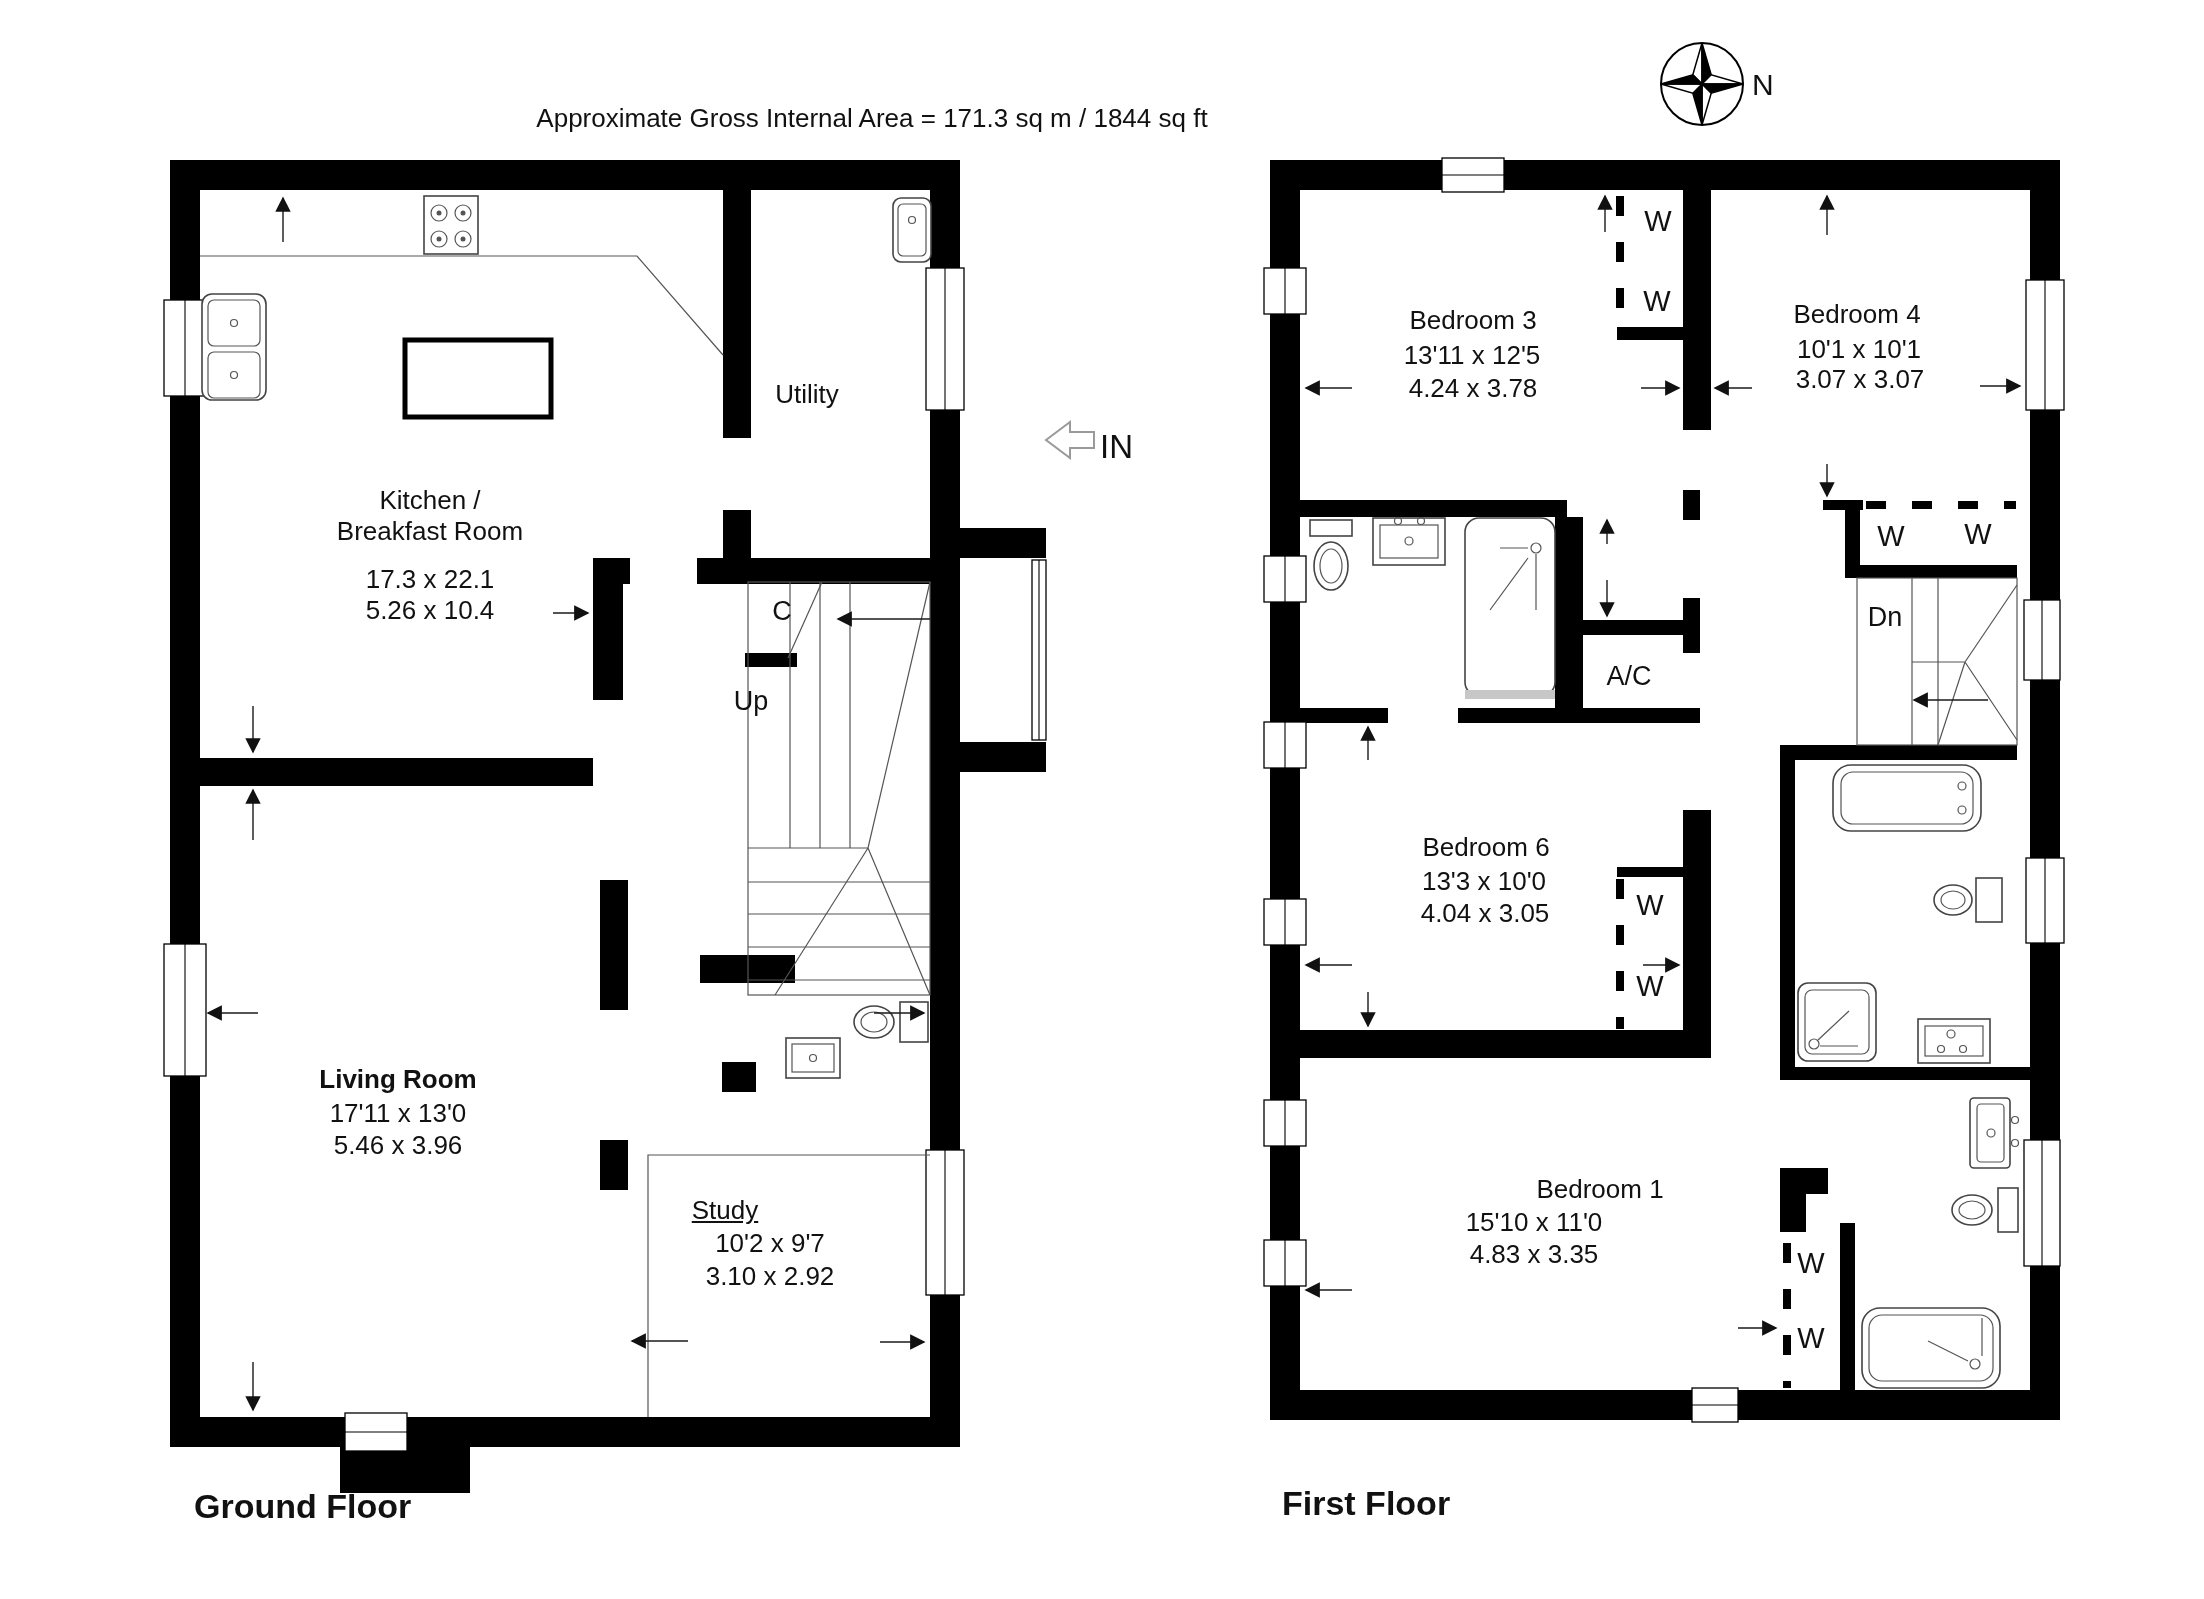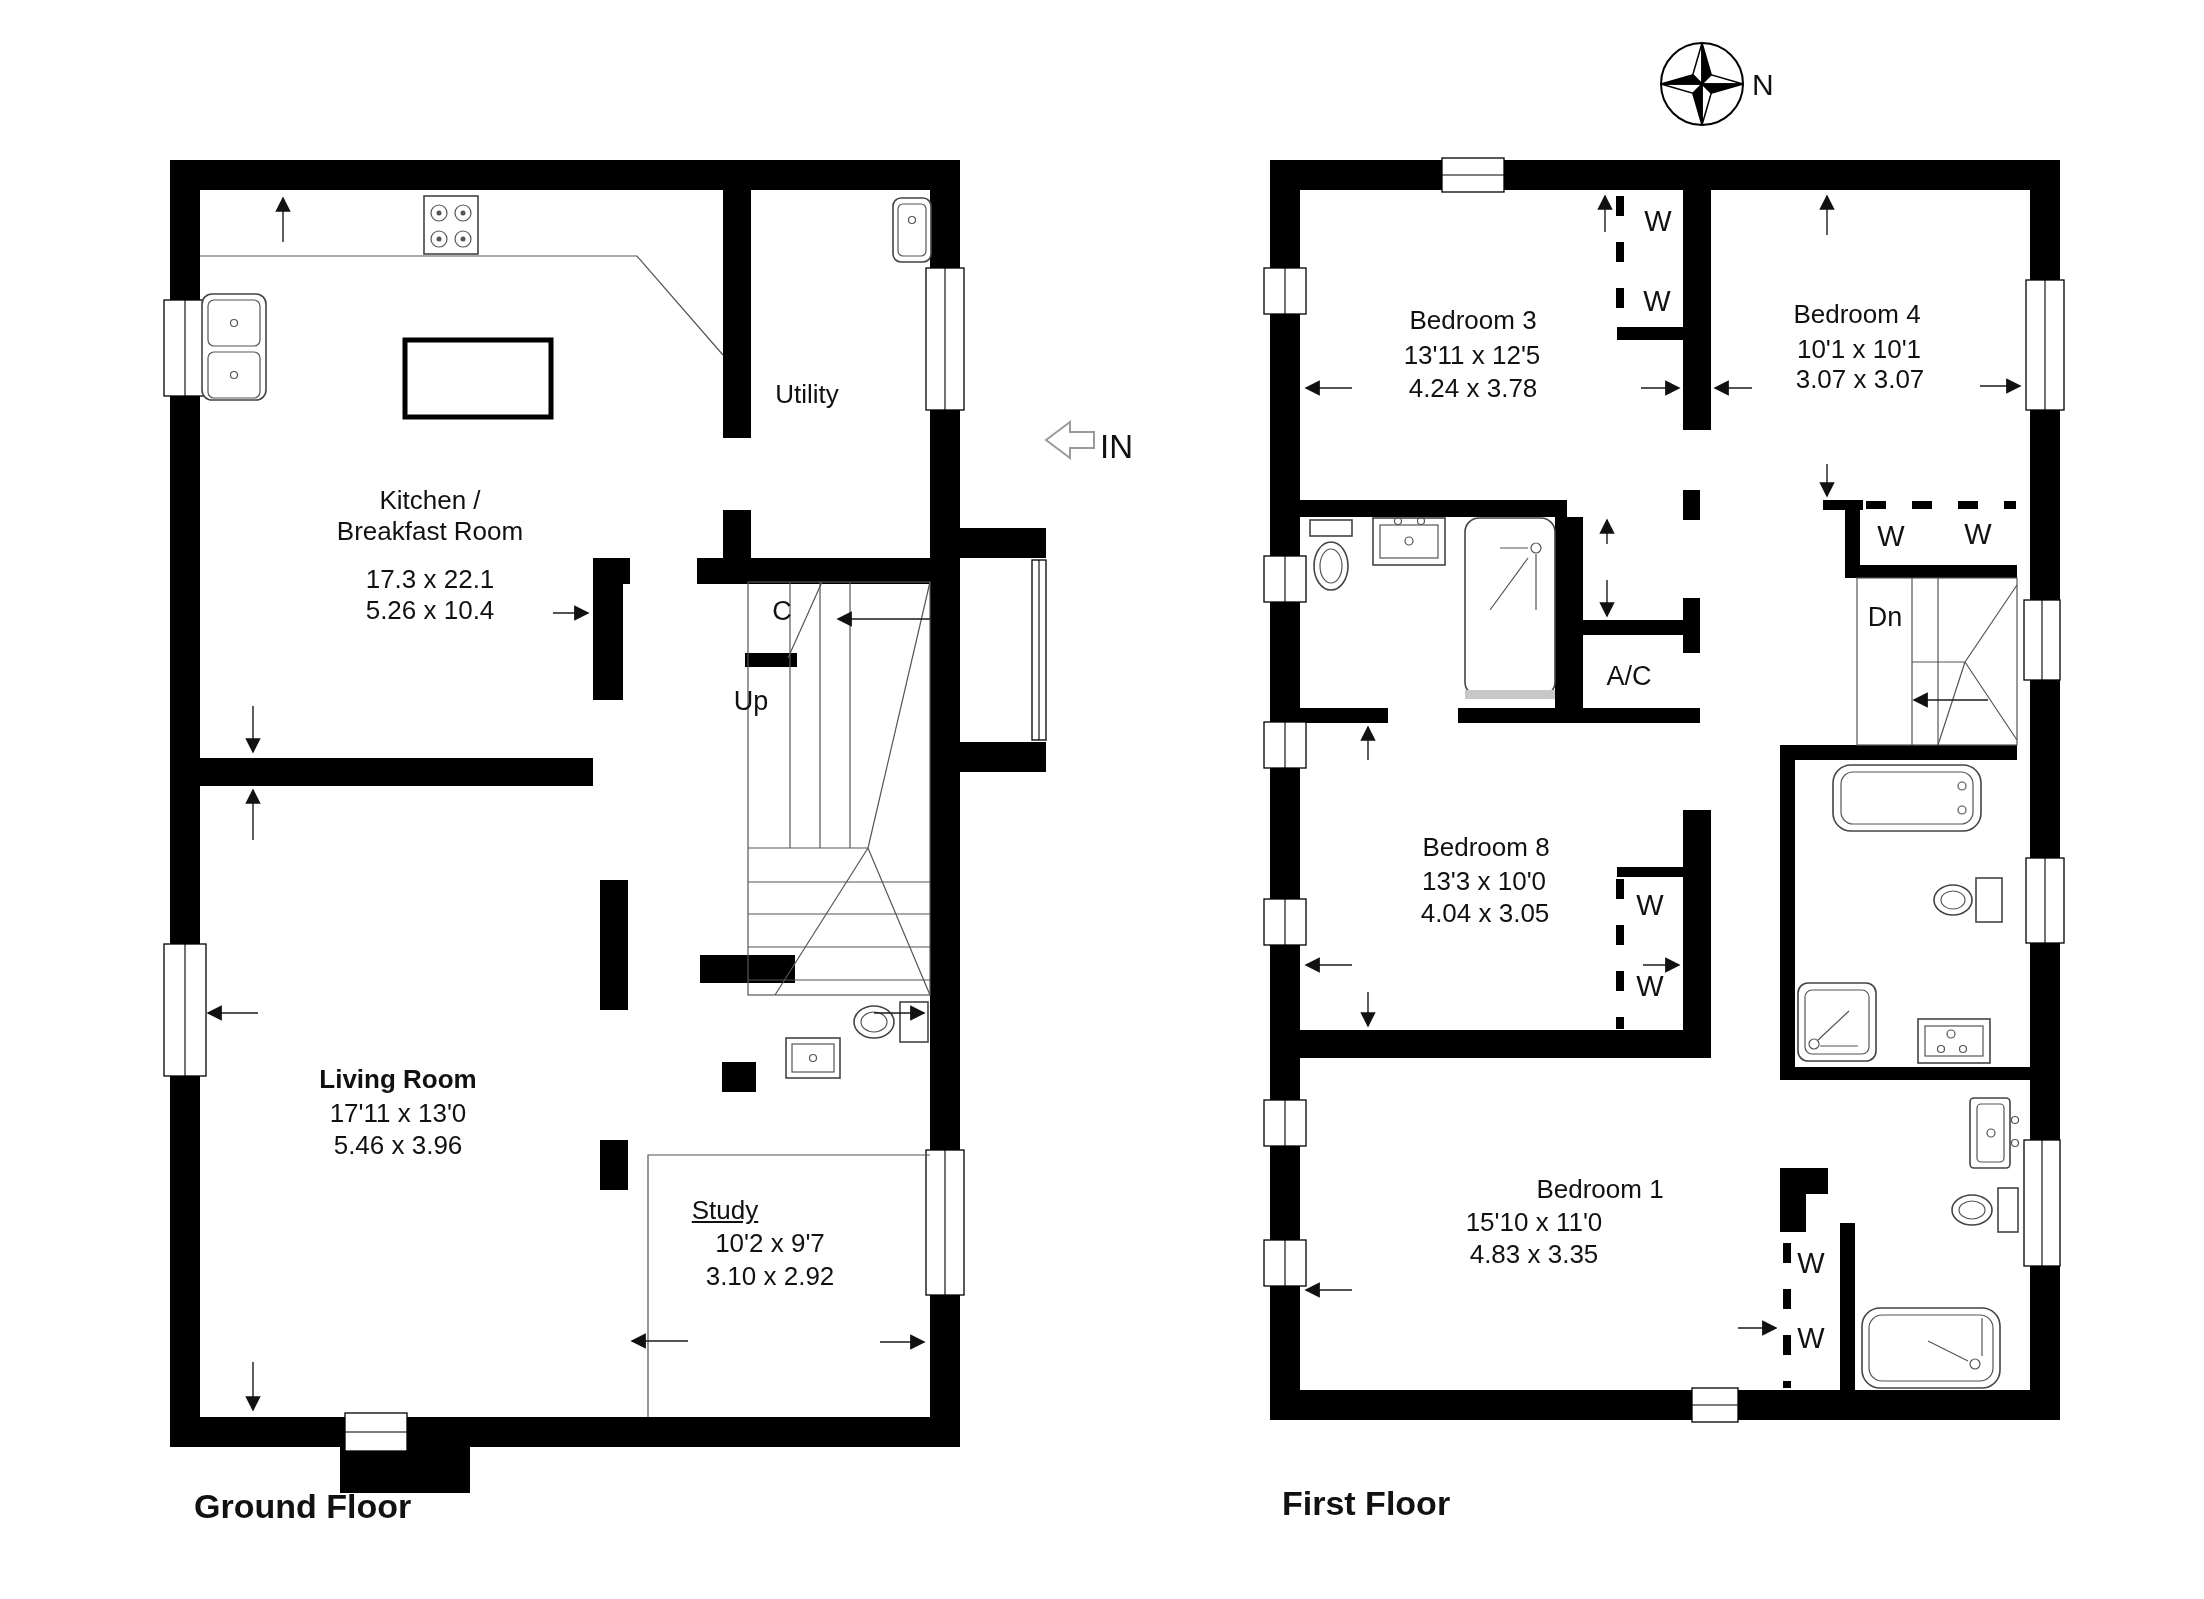--- a/index.html
+++ b/index.html
@@ -335,20 +335,21 @@
     <path class="rose" fill="#000" d="M1743,84 L1711.2,93.2 L1702,84 Z"></path>
     <path class="rose" fill="#fff" d="M1702,125 L1711.2,93.2 L1702,84 Z"></path>
     <path class="rose" fill="#000" d="M1702,125 L1692.8,93.2 L1702,84 Z"></path>
     <path class="rose" fill="#fff" d="M1661,84 L1692.8,93.2 L1702,84 Z"></path>
     <path class="rose" fill="#000" d="M1661,84 L1692.8,74.8 L1702,84 Z"></path>
   </g>
 
   <polygon points="1046,440 1070,422 1070,432 1094,432 1094,448 1070,448 1070,458" fill="#fff" stroke="#9a9a9a" stroke-width="2"></polygon>
 </svg>
 
+<div class="lbl subtitle c" style="left:872px;top:104px;">Approximate Gross Internal Area = 171.3 sq m / 1844 sq ft</div>
 <div class="lbl nlabel" style="left:1752px;top:68px;">N</div>
 <div class="lbl inlabel" style="left:1100px;top:419px;margin-top:10px;">IN</div>
 
 <div class="lbl c" style="left:430px;top:486px;">Kitchen /</div>
 <div class="lbl c" style="left:430px;top:517px;">Breakfast Room</div>
 <div class="lbl c" style="left:430px;top:565px;">17.3 x 22.1</div>
 <div class="lbl c" style="left:430px;top:596px;">5.26 x 10.4</div>
 <div class="lbl c" style="left:807px;top:380px;">Utility</div>
 <div class="lbl slabel c" style="left:782px;top:597px;">C</div>
 <div class="lbl slabel c" style="left:751px;top:687px;">Up</div>
@@ -365,21 +366,21 @@
 <div class="lbl c" style="left:1473px;top:374px;">4.24 x 3.78</div>
 <div class="lbl wlabel c" style="left:1658px;top:206px;">W</div>
 <div class="lbl wlabel c" style="left:1657px;top:286px;">W</div>
 <div class="lbl c" style="left:1857px;top:300px;">Bedroom 4</div>
 <div class="lbl c" style="left:1859px;top:335px;">10'1 x 10'1</div>
 <div class="lbl c" style="left:1860px;top:365px;">3.07 x 3.07</div>
 <div class="lbl wlabel c" style="left:1891px;top:521px;">W</div>
 <div class="lbl wlabel c" style="left:1978px;top:519px;">W</div>
 <div class="lbl slabel c" style="left:1885px;top:603px;">Dn</div>
 <div class="lbl slabel c" style="left:1629px;top:662px;">A/C</div>
-<div class="lbl c" style="left:1486px;top:833px;">Bedroom 8</div>
+<div class="lbl c" style="left:1486px;top:833px;">Bedroom 6</div>
 <div class="lbl c" style="left:1484px;top:867px;">13'3 x 10'0</div>
 <div class="lbl c" style="left:1485px;top:899px;">4.04 x 3.05</div>
 <div class="lbl wlabel c" style="left:1650px;top:890px;">W</div>
 <div class="lbl wlabel c" style="left:1650px;top:971px;">W</div>
 <div class="lbl c" style="left:1600px;top:1175px;">Bedroom 1</div>
 <div class="lbl c" style="left:1534px;top:1208px;">15'10 x 11'0</div>
 <div class="lbl c" style="left:1534px;top:1240px;">4.83 x 3.35</div>
 <div class="lbl wlabel c" style="left:1811px;top:1248px;">W</div>
 <div class="lbl wlabel c" style="left:1811px;top:1323px;">W</div>
 <div class="lbl floor-title" style="left:1258px;top:1485px;">First Floor</div>

